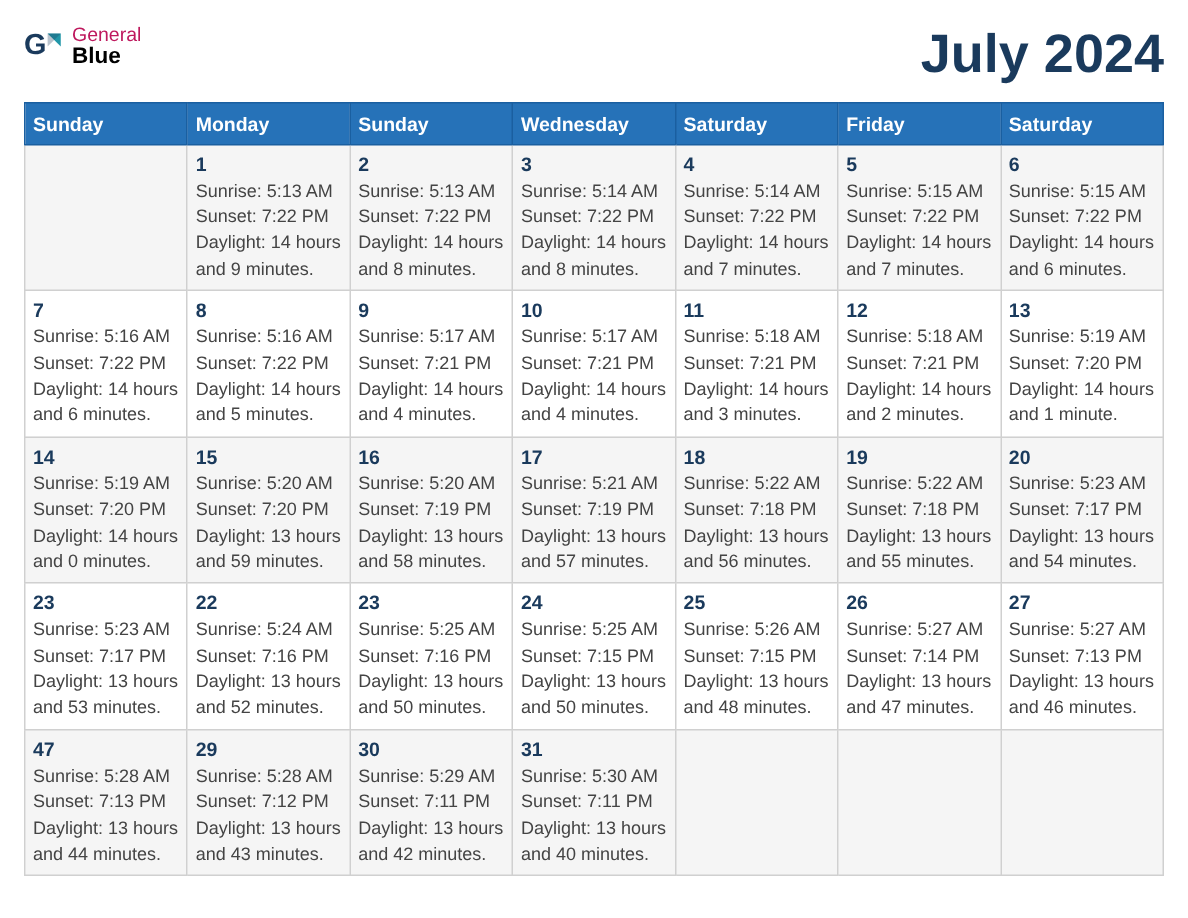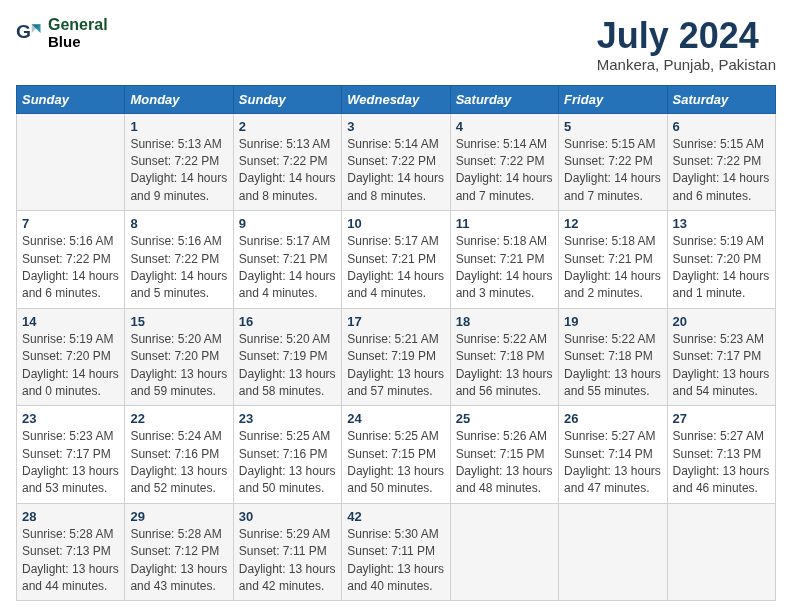--- a/index.html
+++ b/index.html
@@ -19,21 +19,21 @@
     .logo {
       display: flex;
       align-items: center;
       gap: 4px;
     }
     .logo-icon {
       width: 28px;
       height: 28px;
     }
     .title-block {
-      text-align: left;
+      text-align: center;
     }
     .month-title {
       font-size: 36px;
       font-weight: bold;
       color: #1a3a5c;
       line-height: 1.1;
     }
     .location {
       font-size: 15px;
       color: #444;
@@ -46,21 +46,20 @@
     thead tr {
       background-color: #2672b8;
     }
     thead th {
       color: #fff;
       font-size: 13px;
       font-weight: bold;
       padding: 6px 5px;
       text-align: left;
       border: 1px solid #1a5fa0;
-      font-style: italic;
     }
     tbody tr {
       vertical-align: top;
     }
     tbody td {
       border: 1px solid #d0d0d0;
       padding: 5px 5px;
       font-size: 10.5px;
       color: #333;
       height: 85px;
@@ -87,31 +86,30 @@
 <body>
 
 <div class="header">
   <div class="logo">
     <svg class="logo-icon" viewBox="0 0 32 32">
       <text x="0" y="22" font-size="22" font-weight="bold" fill="#1a3a5c">G</text>
       <polygon points="18,6 28,6 28,16" fill="#2196a8"></polygon>
       <polygon points="18,6 28,6 18,16" fill="#1a3a5c" opacity="0.3"></polygon>
     </svg>
     <div>
-      <div style="font-size:16px;font-weight:bold;color:#14532d;line-height:1.1;">
+      <div style="font-size:13px;font-weight:normal;color:#be185d;line-height:1.1;">
         General
       </div>
       <div style="font-size:15px;font-weight:bold;color:#000000;line-height:1.1;">
         Blue
       </div>
     </div>
   </div>
   <div class="title-block">
     <div class="month-title">July 2024</div>
-    <div class="location">Mankera, Punjab, Pakistan</div>
   </div>
 </div>
 
 <table>
   <thead>
     <tr>
     <th>Sunday</th>
         <th>Monday</th>
         <th>Sunday</th>
         <th>Wednesday</th>
@@ -233,33 +231,33 @@
           <div class="day-number">26</div>
           <div class="day-info">Sunrise: 5:27 AM<br>Sunset: 7:14 PM<br>Daylight: 13 hours and 47 minutes.</div>
         </td>
         <td>
           <div class="day-number">27</div>
           <div class="day-info">Sunrise: 5:27 AM<br>Sunset: 7:13 PM<br>Daylight: 13 hours and 46 minutes.</div>
         </td>
       </tr>
       <tr>
         <td>
-          <div class="day-number">28</div>
+          <div class="day-number">47</div>
           <div class="day-info">Sunrise: 5:28 AM<br>Sunset: 7:13 PM<br>Daylight: 13 hours and 44 minutes.</div>
         </td>
         <td>
           <div class="day-number">29</div>
           <div class="day-info">Sunrise: 5:28 AM<br>Sunset: 7:12 PM<br>Daylight: 13 hours and 43 minutes.</div>
         </td>
         <td>
           <div class="day-number">30</div>
           <div class="day-info">Sunrise: 5:29 AM<br>Sunset: 7:11 PM<br>Daylight: 13 hours and 42 minutes.</div>
         </td>
         <td>
-          <div class="day-number">42</div>
+          <div class="day-number">31</div>
           <div class="day-info">Sunrise: 5:30 AM<br>Sunset: 7:11 PM<br>Daylight: 13 hours and 40 minutes.</div>
         </td>
         <td></td>
         <td></td>
         <td></td>
       </tr>
     </tbody>
 </table>
 
 </body></html>

